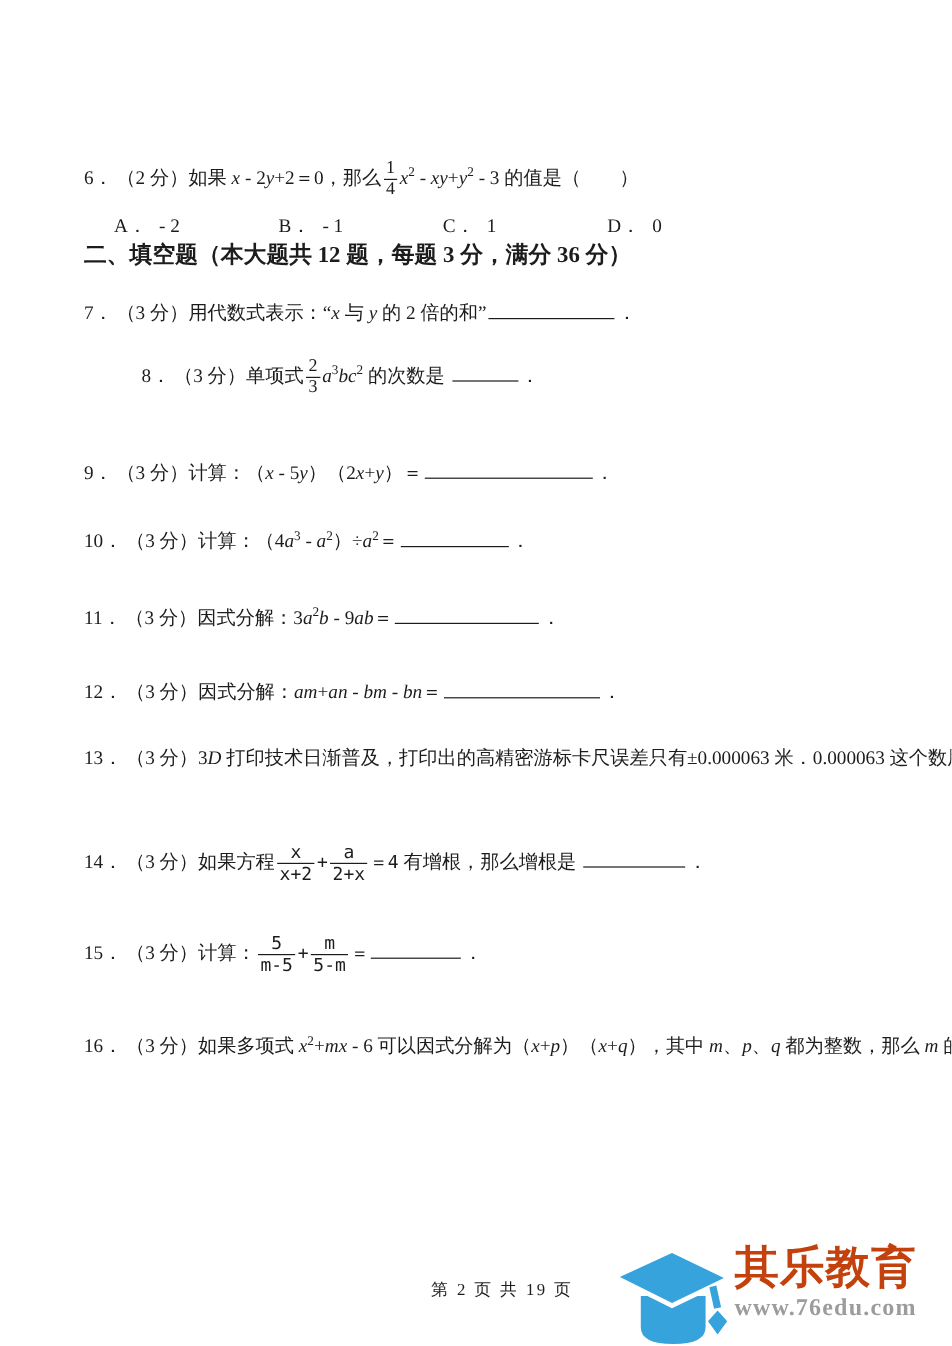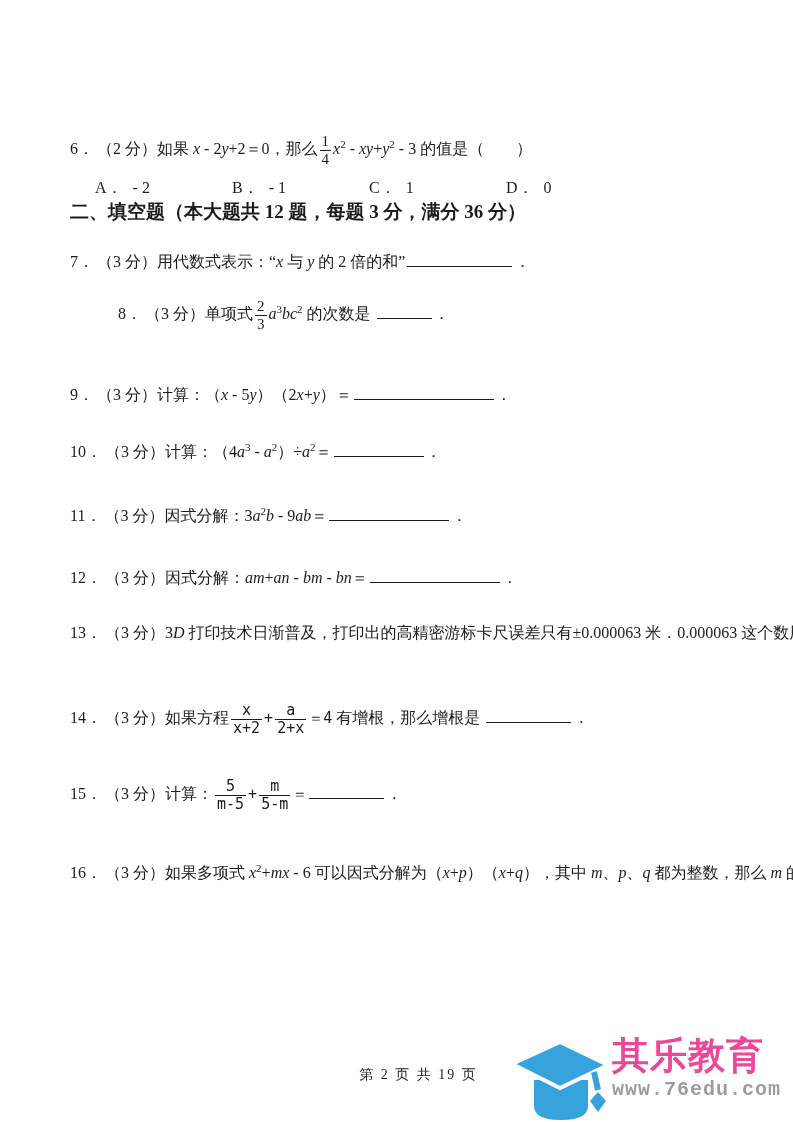--- a/index.html
+++ b/index.html
@@ -39,21 +39,21 @@
     text-align:center;font-size:14px;letter-spacing:2px;padding-left:48px;
   }
   .logo{position:absolute;left:506px;top:1034px;display:flex;align-items:flex-start;}
   .logo-cap{width:104px;height:88px;flex:0 0 auto;}
   .logo-textcol{margin-left:2px;}
   .logo-name{
     font-family:"Liberation Sans","DejaVu Sans",sans-serif;
     font-weight:bold;font-size:37px;line-height:44px;letter-spacing:1px;
   }
   .logo-url{
-    font-family:Liberation Mono, monospace;
+    font-family:Liberation Serif, serif;
     font-weight:bold;font-size:20px;line-height:24px;letter-spacing:1px;
   }
 </style>
 </head>
 <body>
 
 <div class="page">
 
   <div class="section-header">二、填空题（本大题共 12 题，每题 3 分，满分 36 分）</div>
 
@@ -108,18 +108,18 @@
         <path d="M28 46 L82 46 L82 72 Q82 86 55 86 Q28 86 28 72 Z" fill="currentColor"></path>
 
         <polygon points="6,30 54,8 102,31 54,54" fill="currentColor" stroke="#ffffff" stroke-width="4"></polygon>
 
         <path d="M88 38 L92 56" stroke="currentColor" stroke-width="6" fill="none"></path>
 
         <polygon points="92,58 100,67 92,78 84,67" fill="currentColor"></polygon>
       </svg>
     </span>
     <span class="logo-textcol">
-      <div class="logo-name" style="color: #ec4899;">其乐教育</div>
+      <div class="logo-name" style="color: #c2410c;">其乐教育</div>
       <div class="logo-url" style="color: rgb(156, 156, 156);">www.76edu.com</div>
     </span>
   </div>
 
 </div>
 
 </body></html>

